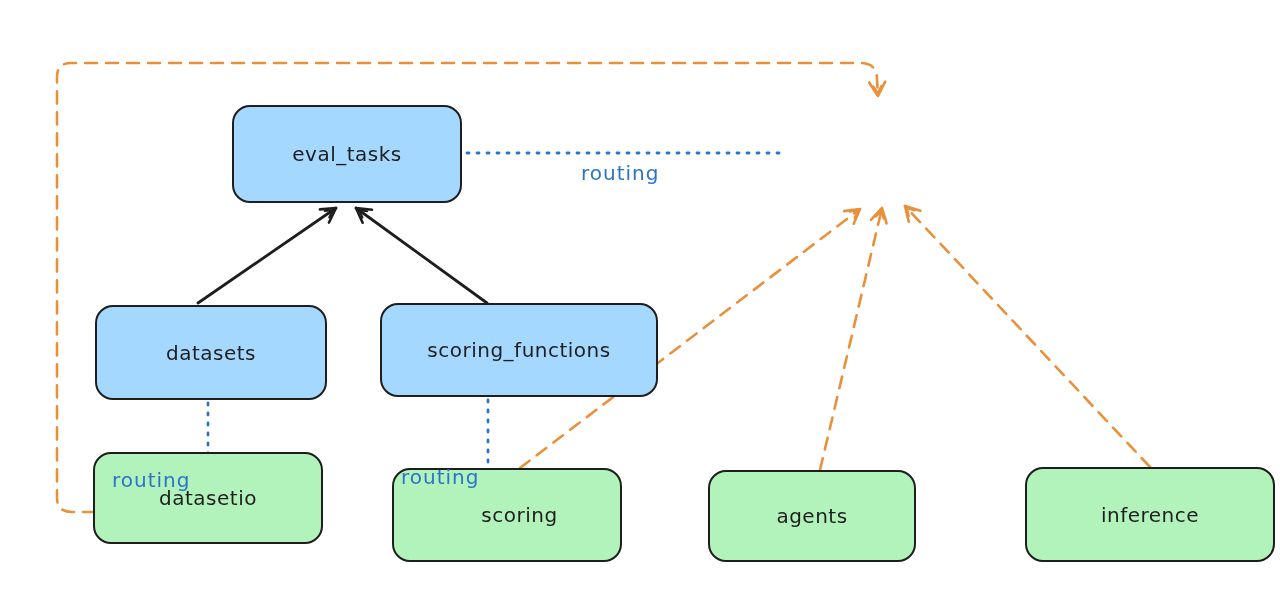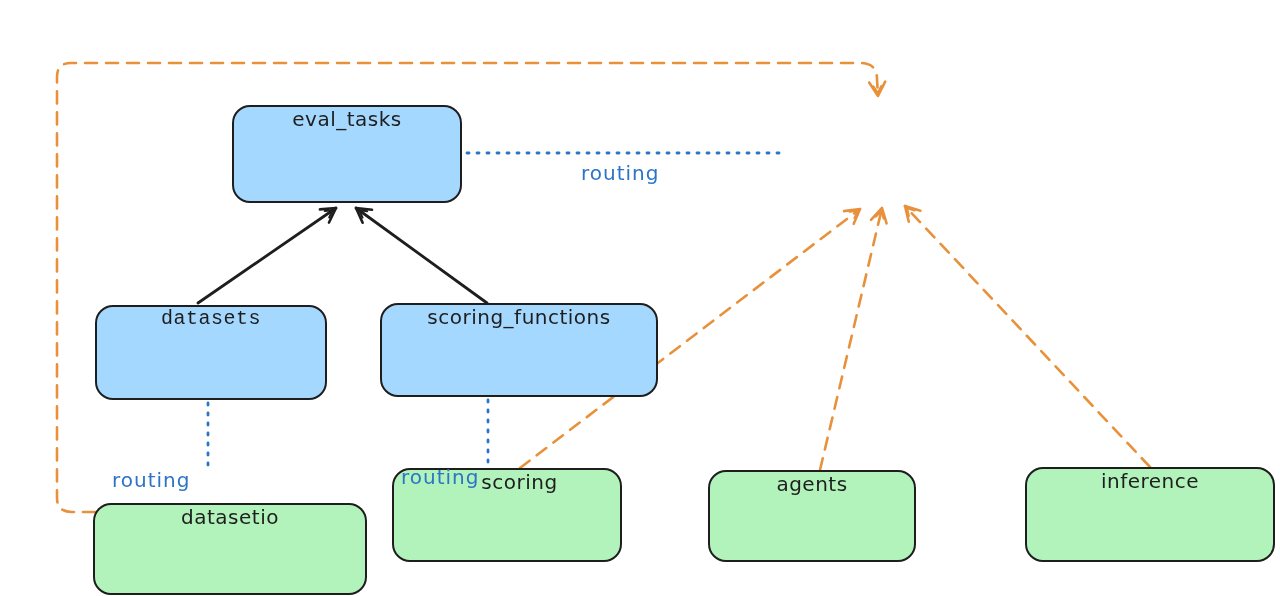--- a/index.html
+++ b/index.html
@@ -11,33 +11,33 @@
     --edge-orange:#e8913a;
     --background:#ffffff;
   }
   *{margin:0;padding:0;box-sizing:border-box;}
   html,body{width:1280px;height:596px;background:var(--background);overflow:hidden;}
   body{font-family:"DejaVu Sans","Liberation Sans",sans-serif;}
   .canvas{position:relative;width:1280px;height:596px;background:var(--background);}
   .edges{position:absolute;left:0;top:0;width:1280px;height:596px;pointer-events:none;}
   .node{
     position:absolute;
-    display:flex;align-items:flex-start;justify-content:center;
+    display:flex;align-items:center;justify-content:center;
     border:2.5px solid var(--node-stroke);
     border-radius:18px;
     font-size:20px;color:#1e1e1e;letter-spacing:.5px;
     cursor:pointer;
   }
   .node.blue{background:var(--blue-fill);}
   .node.green{background:var(--green-fill);}
   #n-eval-tasks       {left:232px;top:105px;width:230px;height:98px;}
   #n-eval             {left:788px;top:104px;width:229px;height:96px;}
-  #n-datasets         {left:95px; top:305px;width:232px;height:95px;font-family:Liberation Mono, monospace;}
+  #n-datasets         {left:95px; top:305px;width:232px;height:95px;}
   #n-scoring-functions{left:380px;top:303px;width:278px;height:94px;}
-  #n-datasetio        {left:93px; top:503px;width:274px;height:92px;}
+  #n-datasetio        {left:93px; top:452px;width:230px;height:92px;}
   #n-scoring          {left:392px;top:468px;width:230px;height:94px;padding-left:25px;}
   #n-agents           {left:708px;top:470px;width:208px;height:92px;}
   #n-inference        {left:1025px;top:467px;width:250px;height:95px;}
   .edge-label{
     position:absolute;
     color:var(--edge-blue);
     font-size:20px;font-weight:400;letter-spacing:1px;
     white-space:nowrap;
     margin-top:45px;
   }

